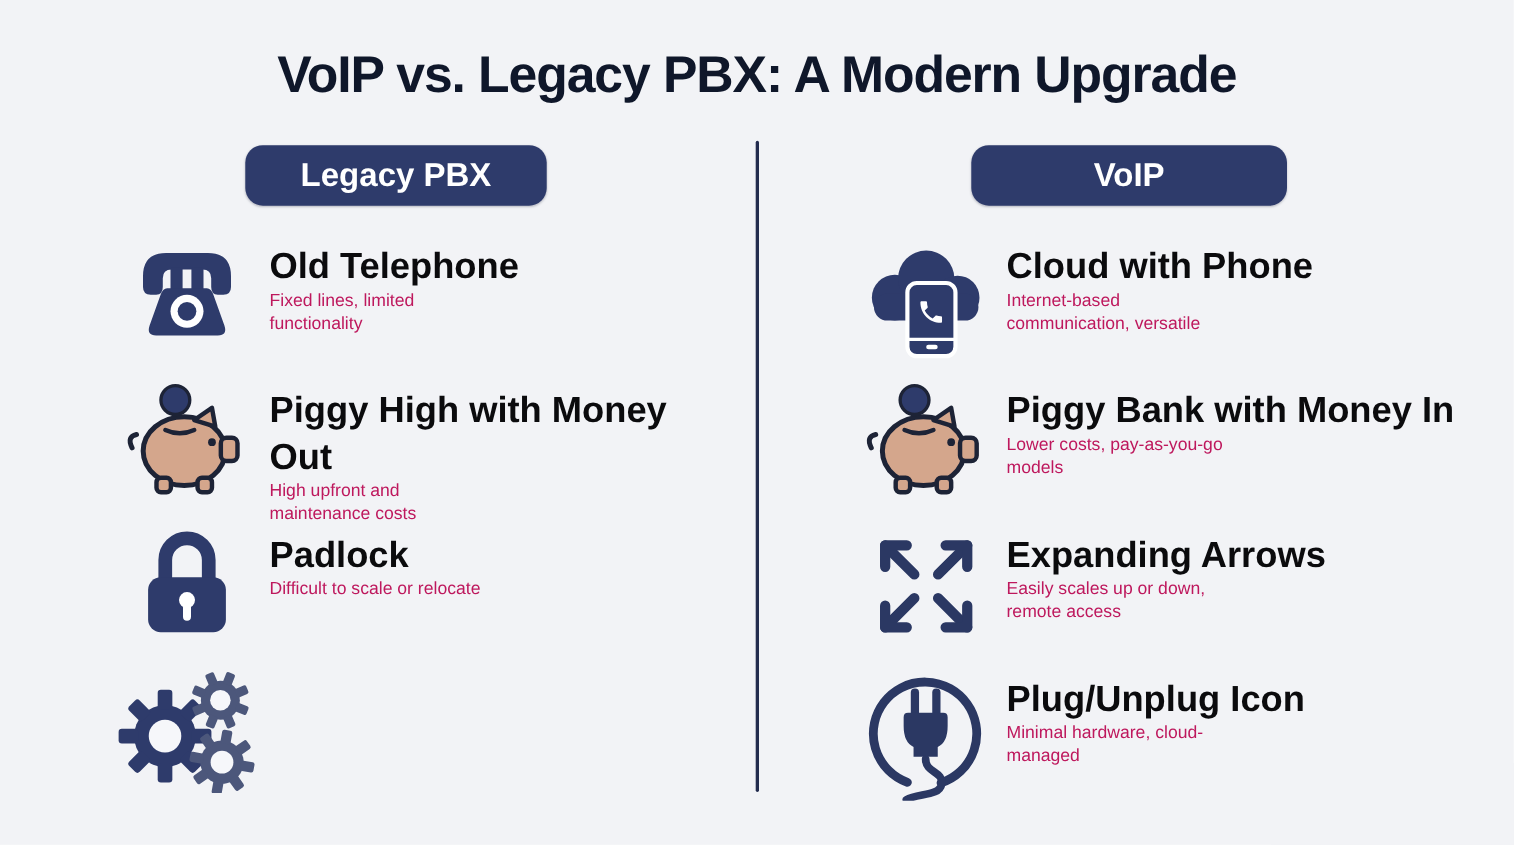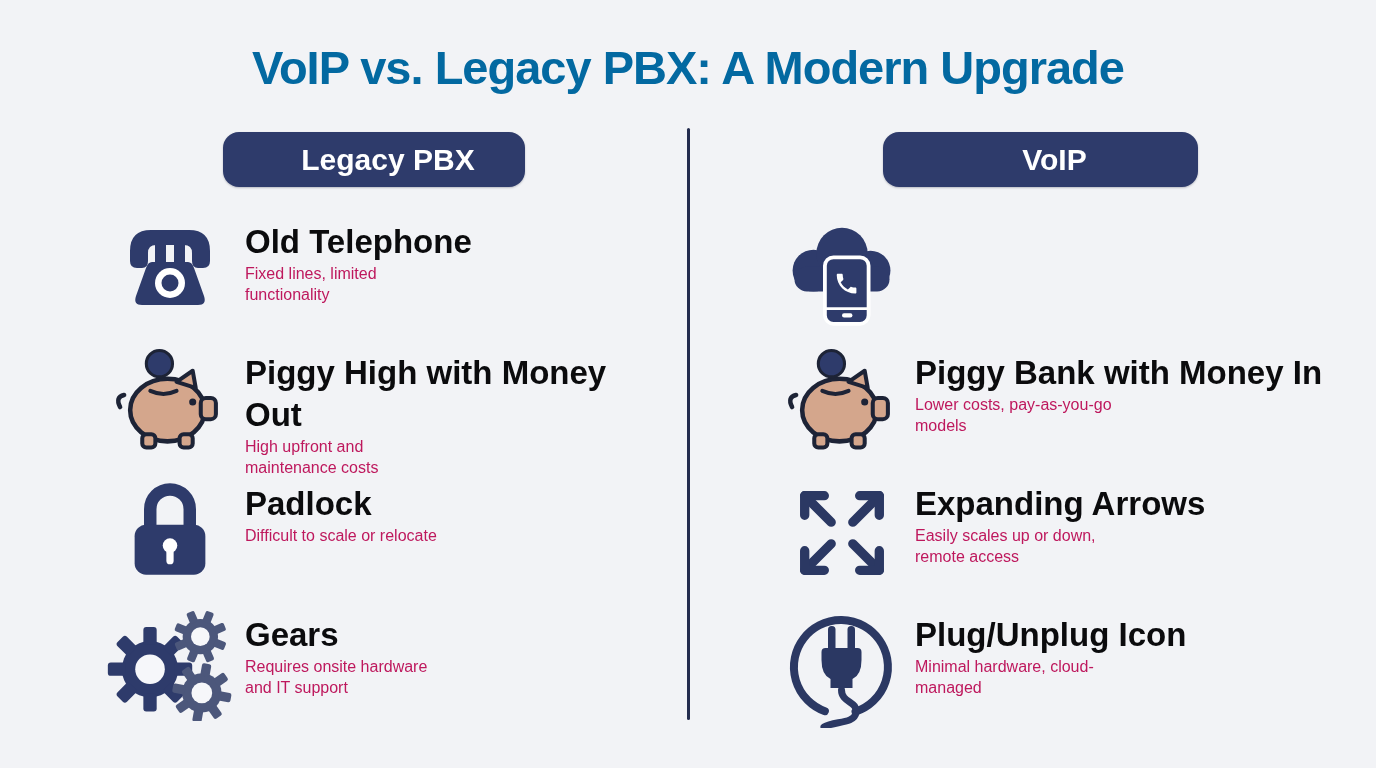--- a/index.html
+++ b/index.html
@@ -4,32 +4,31 @@
 <style>
   html,body{margin:0;padding:0;}
   body{font-family:"Liberation Sans","DejaVu Sans",sans-serif;}
   .canvas{
     position:relative;width:1376px;height:768px;overflow:hidden;
     background:#f2f3f6;
   }
   .page-title{
     position:absolute;top:40px;left:0;width:100%;
     text-align:center;font-size:47px;font-weight:800;letter-spacing:-1px;
-    color:#0369a1;margin:0;
+    color:#0f172a;margin:0;
   }
   .divider{
     position:absolute;left:687px;top:128px;width:3px;height:592px;
     background:#232c4e;border-radius:2px;
   }
   .badge{
     position:absolute;top:132px;height:55px;background:#2e3b6b;
     border-radius:16px;display:flex;align-items:center;justify-content:center;
     color:#ffffff;font-size:30px;font-weight:700;
     box-shadow:0 1px 2px rgba(20,25,50,.25);
-    padding-left:28px;
   }
   .badge-left{left:223px;width:274px;}
   .badge-right{left:883px;width:287px;}
   .column{position:absolute;top:211px;}
   .column-left{left:95px;width:565px;}
   .column-right{left:768px;width:580px;}
   .feature-row{display:flex;align-items:flex-start;height:131px;}
   .icon-box{
     flex:0 0 150px;display:flex;justify-content:center;align-items:flex-start;
     padding-top:6px;
@@ -134,43 +133,43 @@
             </g>
           </defs>
           <use href="#gear-shape" transform="translate(58,80)" fill="#2e3b6b"></use>
           <circle cx="58" cy="80" r="20" fill="#f6f7fa"></circle>
           <use href="#gear-shape" transform="translate(126,36) scale(0.63) rotate(22)" fill="#4c577b"></use>
           <circle cx="126" cy="36" r="12.6" fill="#f6f7fa"></circle>
           <use href="#gear-shape" transform="translate(128,112) scale(0.7) rotate(10)" fill="#4c577b"></use>
           <circle cx="128" cy="112" r="14" fill="#f6f7fa"></circle>
         </svg>
       </div>
-      <div class="text-box">
-        <p class="feature-title">Gears</p>
-        <p class="feature-desc">Requires onsite hardware
-and IT support</p>
-      </div>
     </div>
 
   </section>
 
   <section class="column column-right">
 
     <div class="feature-row">
       <div class="icon-box">
         <svg width="114" height="110" viewBox="0 0 120 115">
           <circle cx="30" cy="56" r="22" fill="#2e3b6b"></circle>
           <circle cx="60" cy="38" r="27" fill="#2e3b6b"></circle>
           <circle cx="90" cy="56" r="21" fill="#2e3b6b"></circle>
           <rect x="10" y="52" width="100" height="26" rx="13" fill="#2e3b6b"></rect>
           <rect x="42" y="42" width="46" height="70" rx="9" fill="#2e3b6b" stroke="#ffffff" stroke-width="4"></rect>
           <path transform="translate(51,56) scale(1.15)" fill="#ffffff" d="M6.62 10.79c1.44 2.83 3.76 5.14 6.59 6.59l2.2-2.2c.27-.27.67-.36 1.02-.24 1.12.37 2.33.57 3.57.57.55 0 1 .45 1 1V20c0 .55-.45 1-1 1-9.39 0-17-7.61-17-17 0-.55.45-1 1-1h3.5c.55 0 1 .45 1 1 0 1.25.2 2.45.57 3.57.11.35.03.74-.25 1.02l-2.2 2.2z"></path>
           <line x1="43" y1="96" x2="87" y2="96" stroke="#ffffff" stroke-width="3"></line>
           <rect x="60" y="101" width="11" height="4.5" rx="2.2" fill="#ffffff"></rect>
         </svg>
+      </div>
+      <div class="text-box">
+        <p class="feature-title">Cloud with Phone</p>
+        <p class="feature-desc">Internet-based
+communication, versatile</p>
       </div>
     </div>
 
     <div class="feature-row">
       <div class="icon-box">
         <svg width="116" height="102" viewBox="0 0 115 100">
           <path d="M12,46 q-9,2 -4,12" stroke="#1d2336" stroke-width="4.5" fill="none" stroke-linecap="round"></path>
           <ellipse cx="55" cy="61" rx="37" ry="31" fill="#d4a68c" stroke="#1d2336" stroke-width="4.5"></ellipse>
           <path d="M64,33 L80,22 L83,39 Z" fill="#d4a68c" stroke="#1d2336" stroke-width="4" stroke-linejoin="round"></path>
           <rect x="88" y="49" width="15" height="21" rx="5" fill="#d4a68c" stroke="#1d2336" stroke-width="4"></rect>

